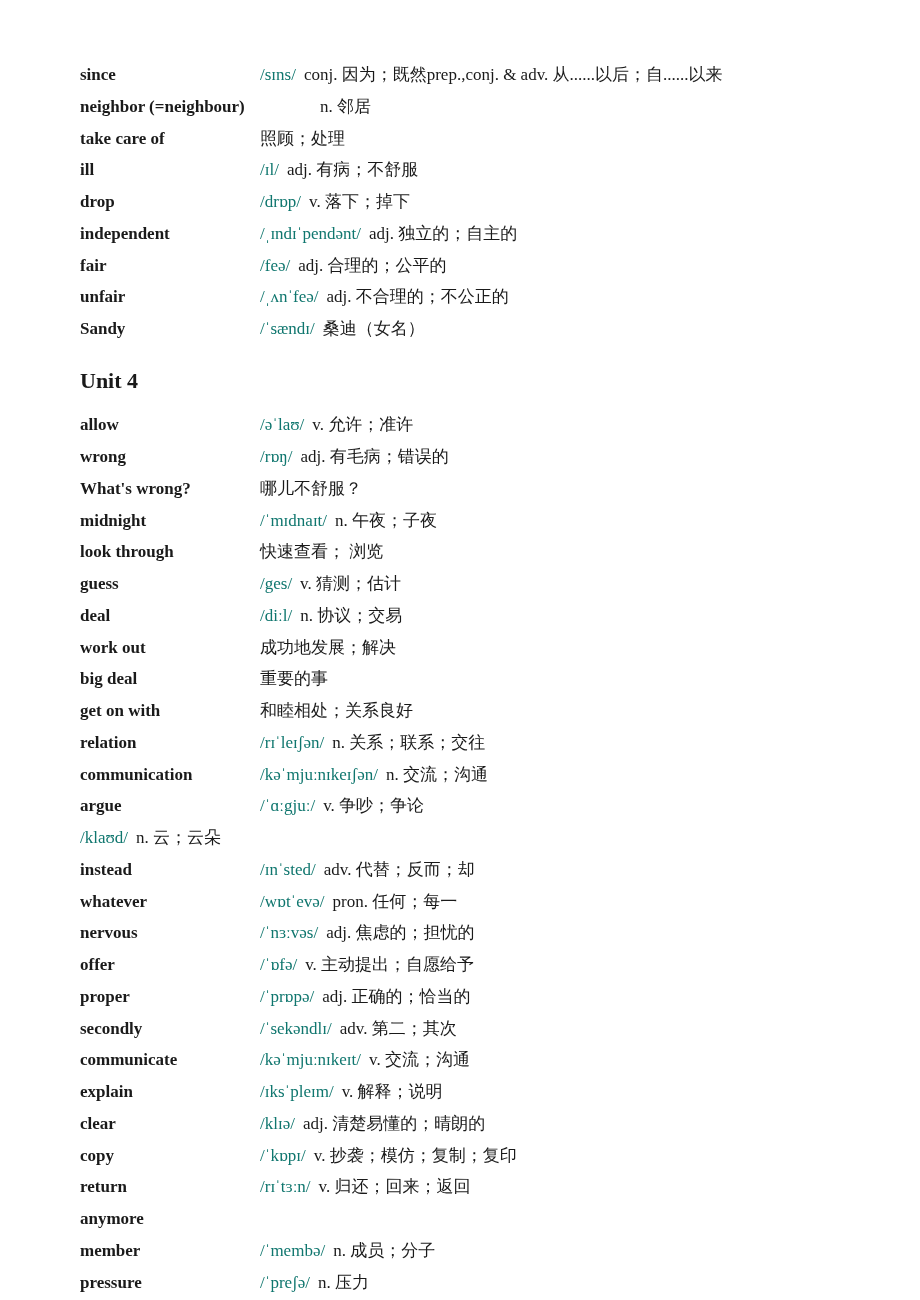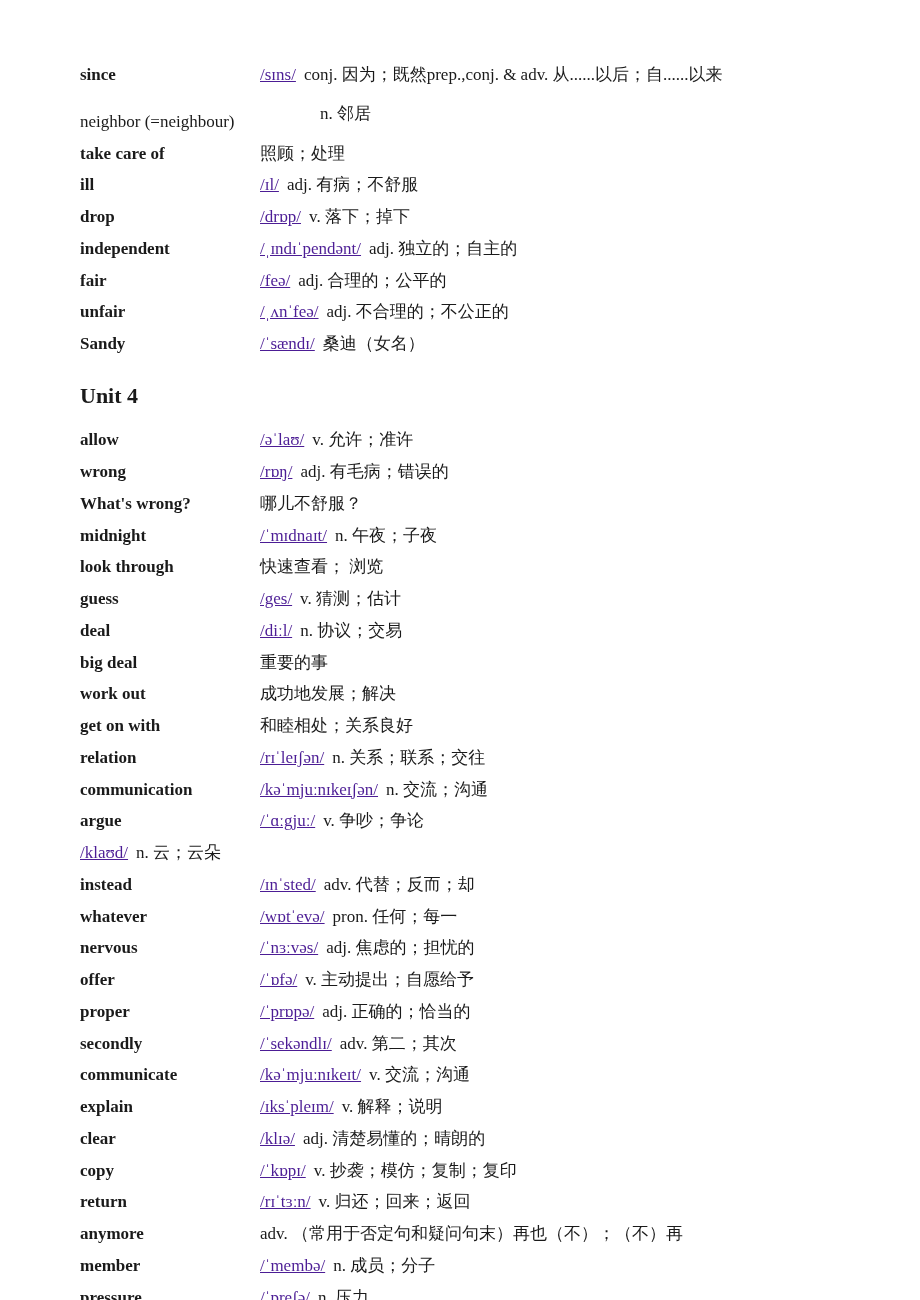--- a/index.html
+++ b/index.html
@@ -13,38 +13,36 @@
       background: #ffffff;
       font-family: "Times New Roman", Times, serif;
       font-size: 17px;
       color: #1a1a1a;
       padding: 60px 70px 60px 80px;
       line-height: 1.75;
     }
     .entry {
       display: flex;
       flex-wrap: wrap;
-      align-items: center;
+      align-items: flex-end;
       margin-bottom: 2px;
     }
     .word {
       font-weight: bold;
       min-width: 180px;
       flex-shrink: 0;
     }
     .word-wide {
-      font-weight: normal;
+      font-weight: bold;
       min-width: 240px;
       flex-shrink: 0;
-      margin-top: 15px;
     }
     .phonetic {
-      color: #4c1d95;
+      color: #0f766e;
       margin-right: 8px;
-      text-decoration: underline;
     }
     .definition {
       flex: 1;
     }
     .unit-header {
       font-weight: bold;
       font-size: 22px;
       margin: 18px 0 10px 0;
     }
   </style>
@@ -146,27 +144,27 @@
       <span class="definition">v. 猜测；估计</span>
     </div>
 
     <div class="entry">
       <span class="word">deal</span>
       <span class="phonetic">/diːl/</span>
       <span class="definition">n. 协议；交易</span>
     </div>
 
     <div class="entry">
+      <span class="word">work out</span>
+      <span class="definition">成功地发展；解决</span>
+    </div>
+
+    <div class="entry">
       <span class="word">big deal</span>
       <span class="definition">重要的事</span>
-    </div>
-
-    <div class="entry">
-      <span class="word">work out</span>
-      <span class="definition">成功地发展；解决</span>
     </div>
 
     <div class="entry">
       <span class="word">get on with</span>
       <span class="definition">和睦相处；关系良好</span>
     </div>
 
     <div class="entry">
       <span class="word">relation</span>
       <span class="phonetic">/rɪˈleɪʃən/</span>
@@ -252,21 +250,20 @@
     </div>
 
     <div class="entry">
       <span class="word">return</span>
       <span class="phonetic">/rɪˈtɜːn/</span>
       <span class="definition">v. 归还；回来；返回</span>
     </div>
 
     <div class="entry">
       <span class="word">anymore</span>
-      <span class="definition">adv. （常用于否定句和疑问句末）再也（不）；（不）再</span>
     </div>
 
     <div class="entry">
       <span class="word">member</span>
       <span class="phonetic">/ˈmembə/</span>
       <span class="definition">n. 成员；分子</span>
     </div>
 
     <div class="entry">
       <span class="word">pressure</span>

